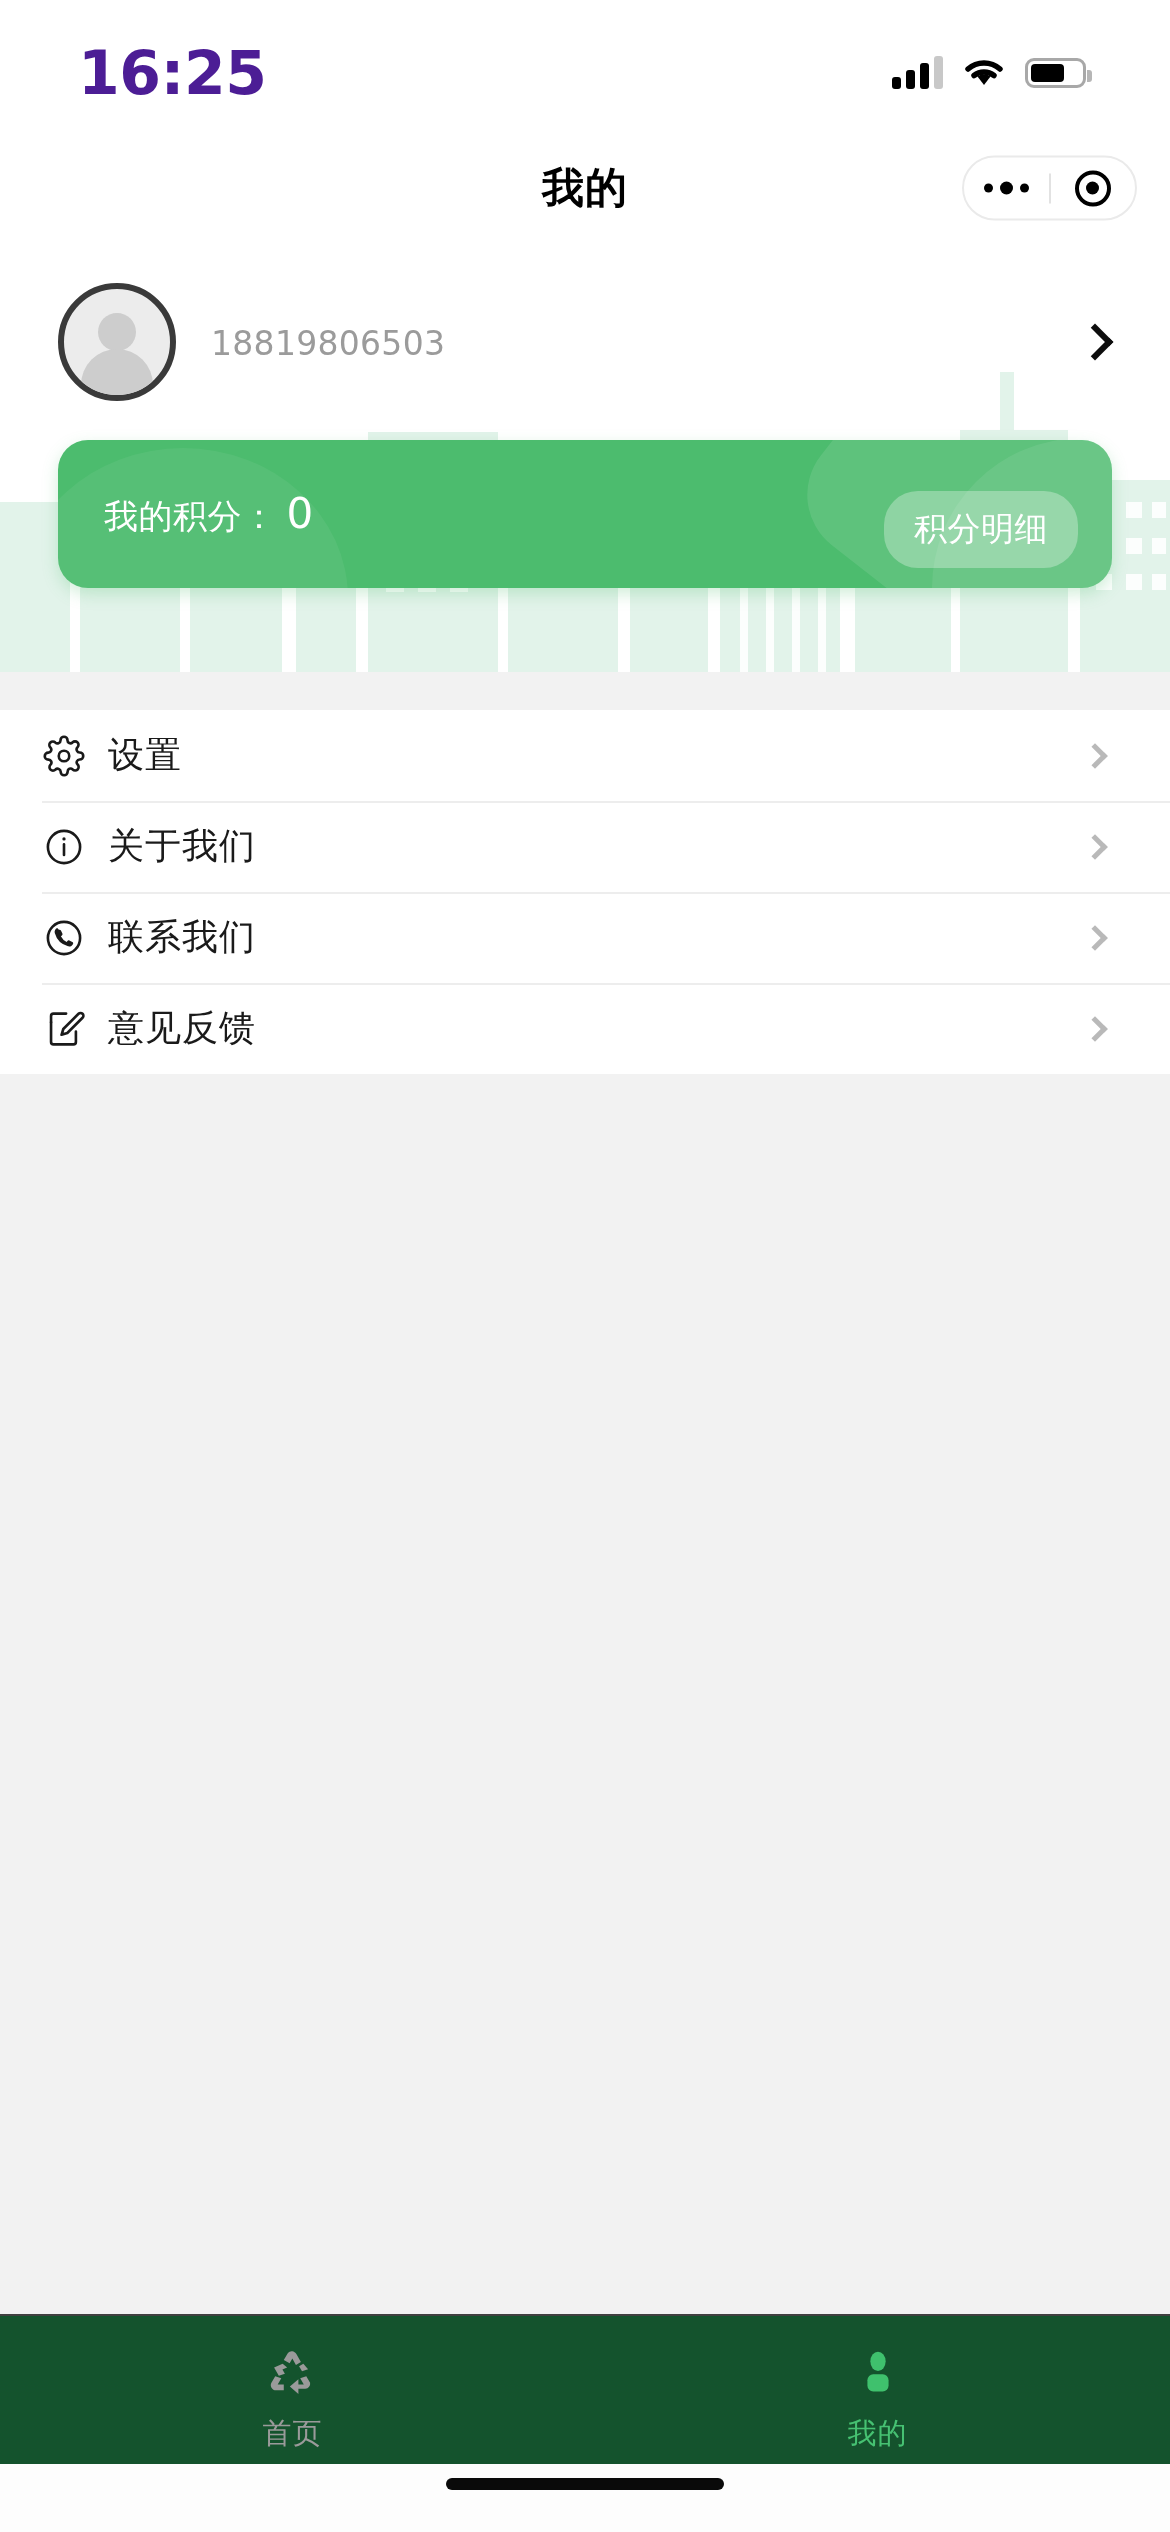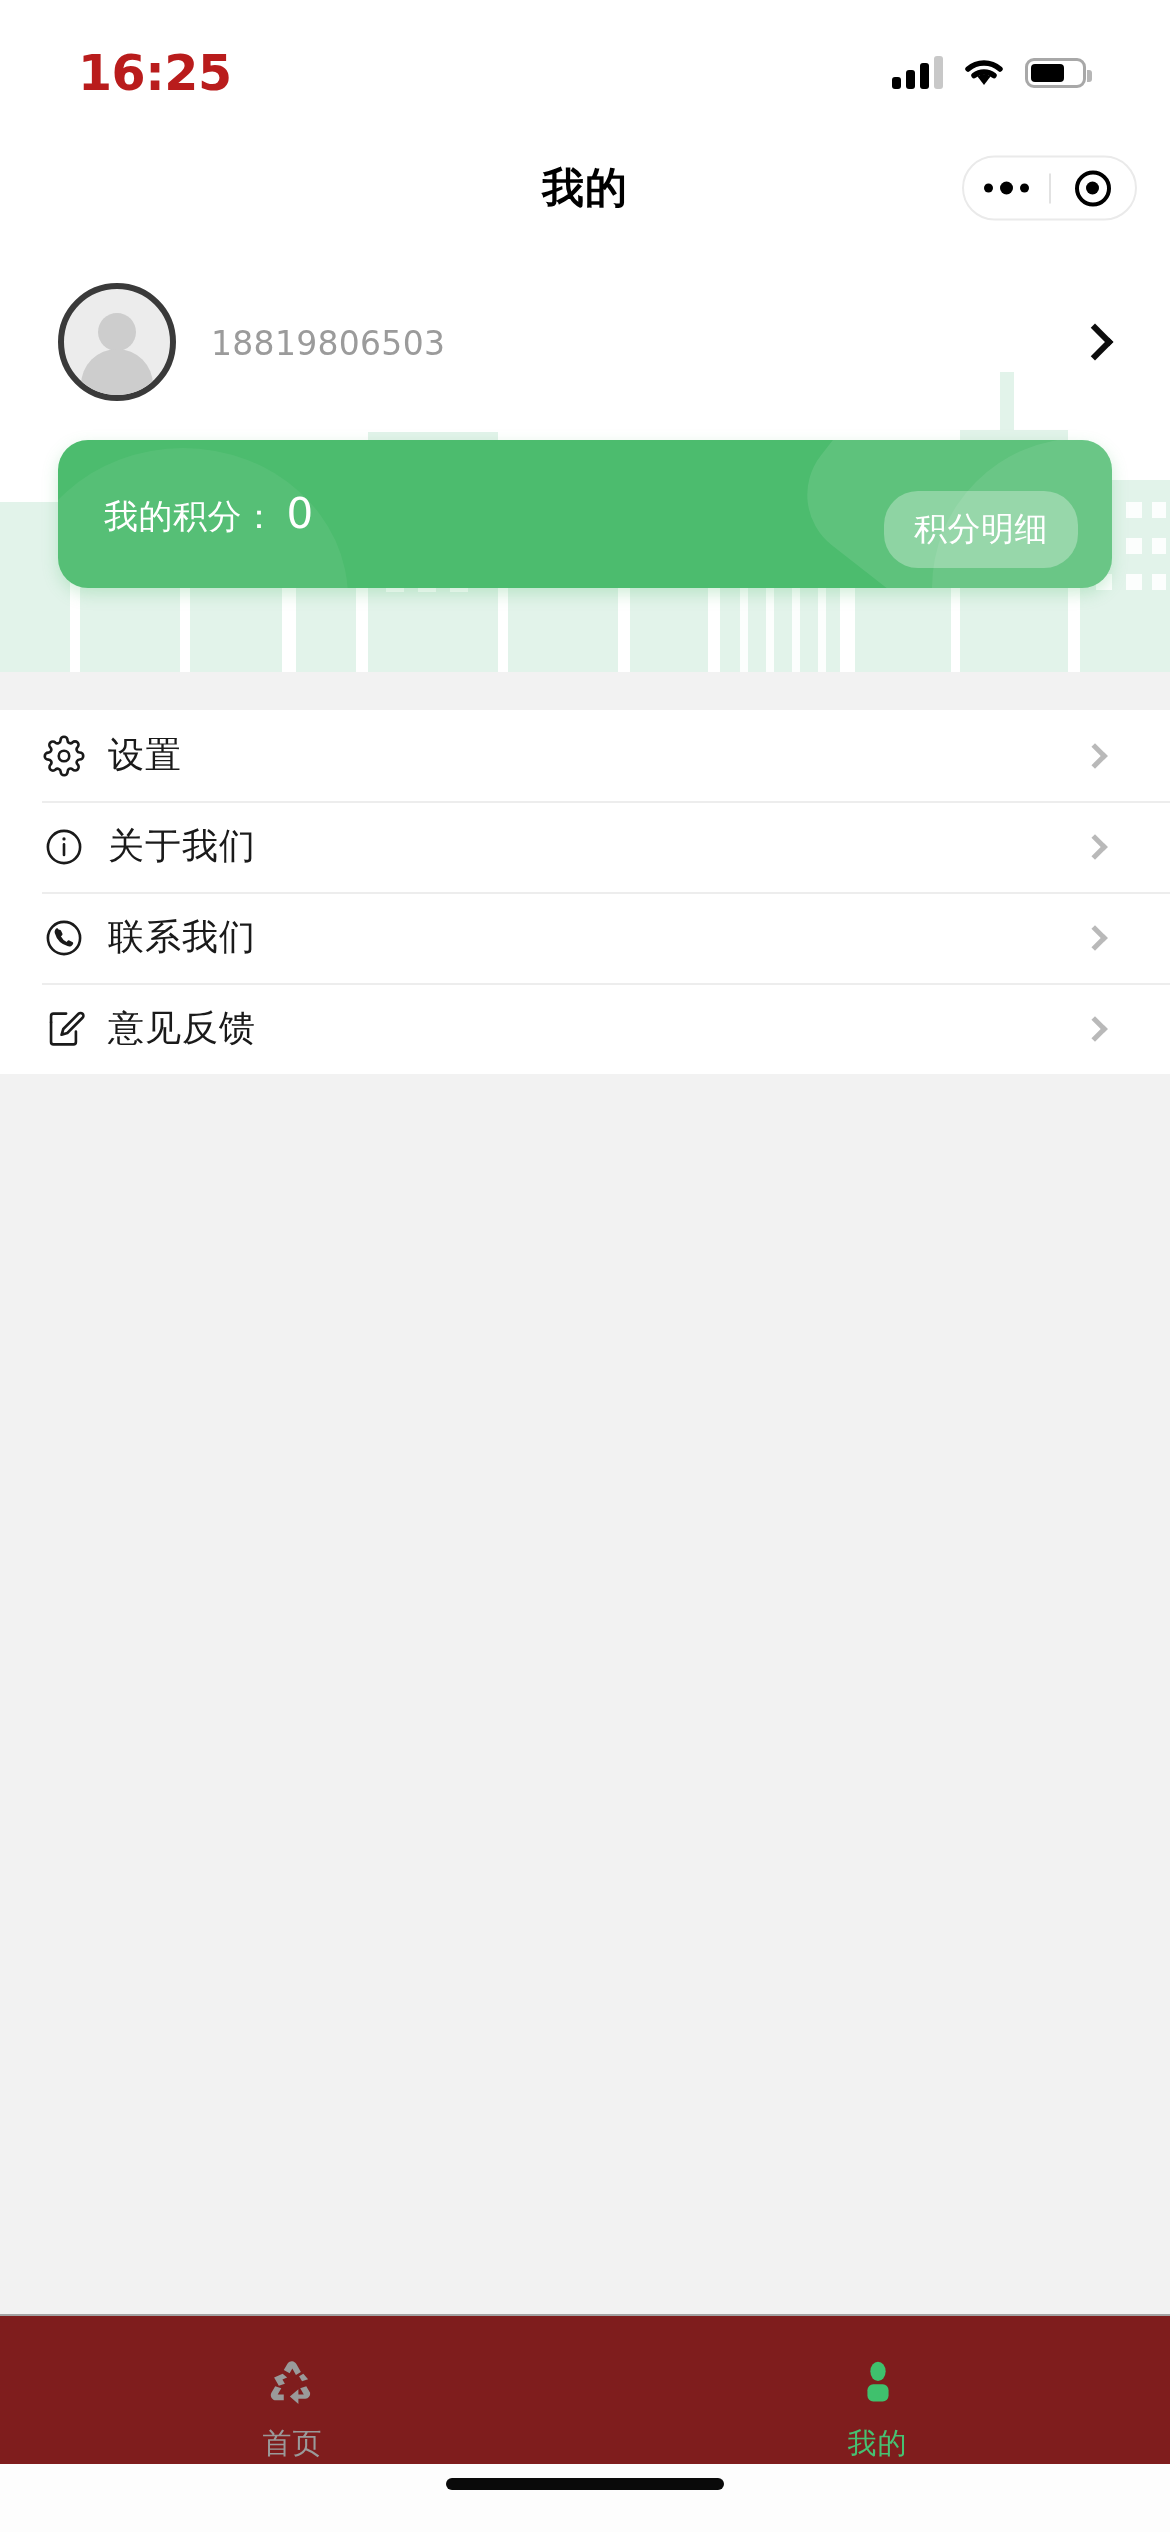--- a/index.html
+++ b/index.html
@@ -19,21 +19,21 @@
 
   
   .statusbar {
     position:relative; z-index:40;
     height:132px; flex:0 0 132px;
     display:flex; align-items:center; justify-content:space-between;
     padding:0 84px 0 78px;
     background:#ffffff;
   }
   .sb-time {
-    font-size:49px; font-weight:700; color:#b91c1c;
+    font-size:60px; font-weight:700; color:#4c1d95;
     letter-spacing:-0.5px; line-height:1;
     padding-top:14px;
   }
   .sb-right { display:flex; align-items:center; gap:19px; padding-top:14px; }
   .sig { display:flex; align-items:flex-end; gap:5px; height:32px; }
   .sig i { display:block; width:9px; background:#000; border-radius:3px; }
   .sig i:nth-child(1){ height:12px; }
   .sig i:nth-child(2){ height:19px; }
   .sig i:nth-child(3){ height:26px; }
   .sig i:nth-child(4){ height:33px; background:#c8c8c8; }
@@ -180,23 +180,23 @@
     border-right:5px solid #b9b9b9; border-top:5px solid #b9b9b9;
     transform:rotate(45deg); margin-right:24px;
   }
 
   
   .filler { flex:1 1 auto; background:#f2f2f2; }
 
   
   .tabbar {
     flex:0 0 150px;
-    background:#7f1d1d;
-    border-top:2px solid #a3a3a3;
-    display:flex; align-items:flex-end;
+    background:#14532d;
+    border-top:2px solid #404040;
+    display:flex; align-items:center;
     padding-top:18px;
   }
   .tab { flex:1; display:flex; flex-direction:column; align-items:center; gap:12px; }
   .ticon { height:58px; display:flex; align-items:center; justify-content:center; }
   .tlabel { font-size:29px; color:#9a9a9a; letter-spacing:1px; }
   .tab.active .tlabel { color:#46c172; }
 
   
   .homebar {
     flex:0 0 68px; background:#fdfdfd;

